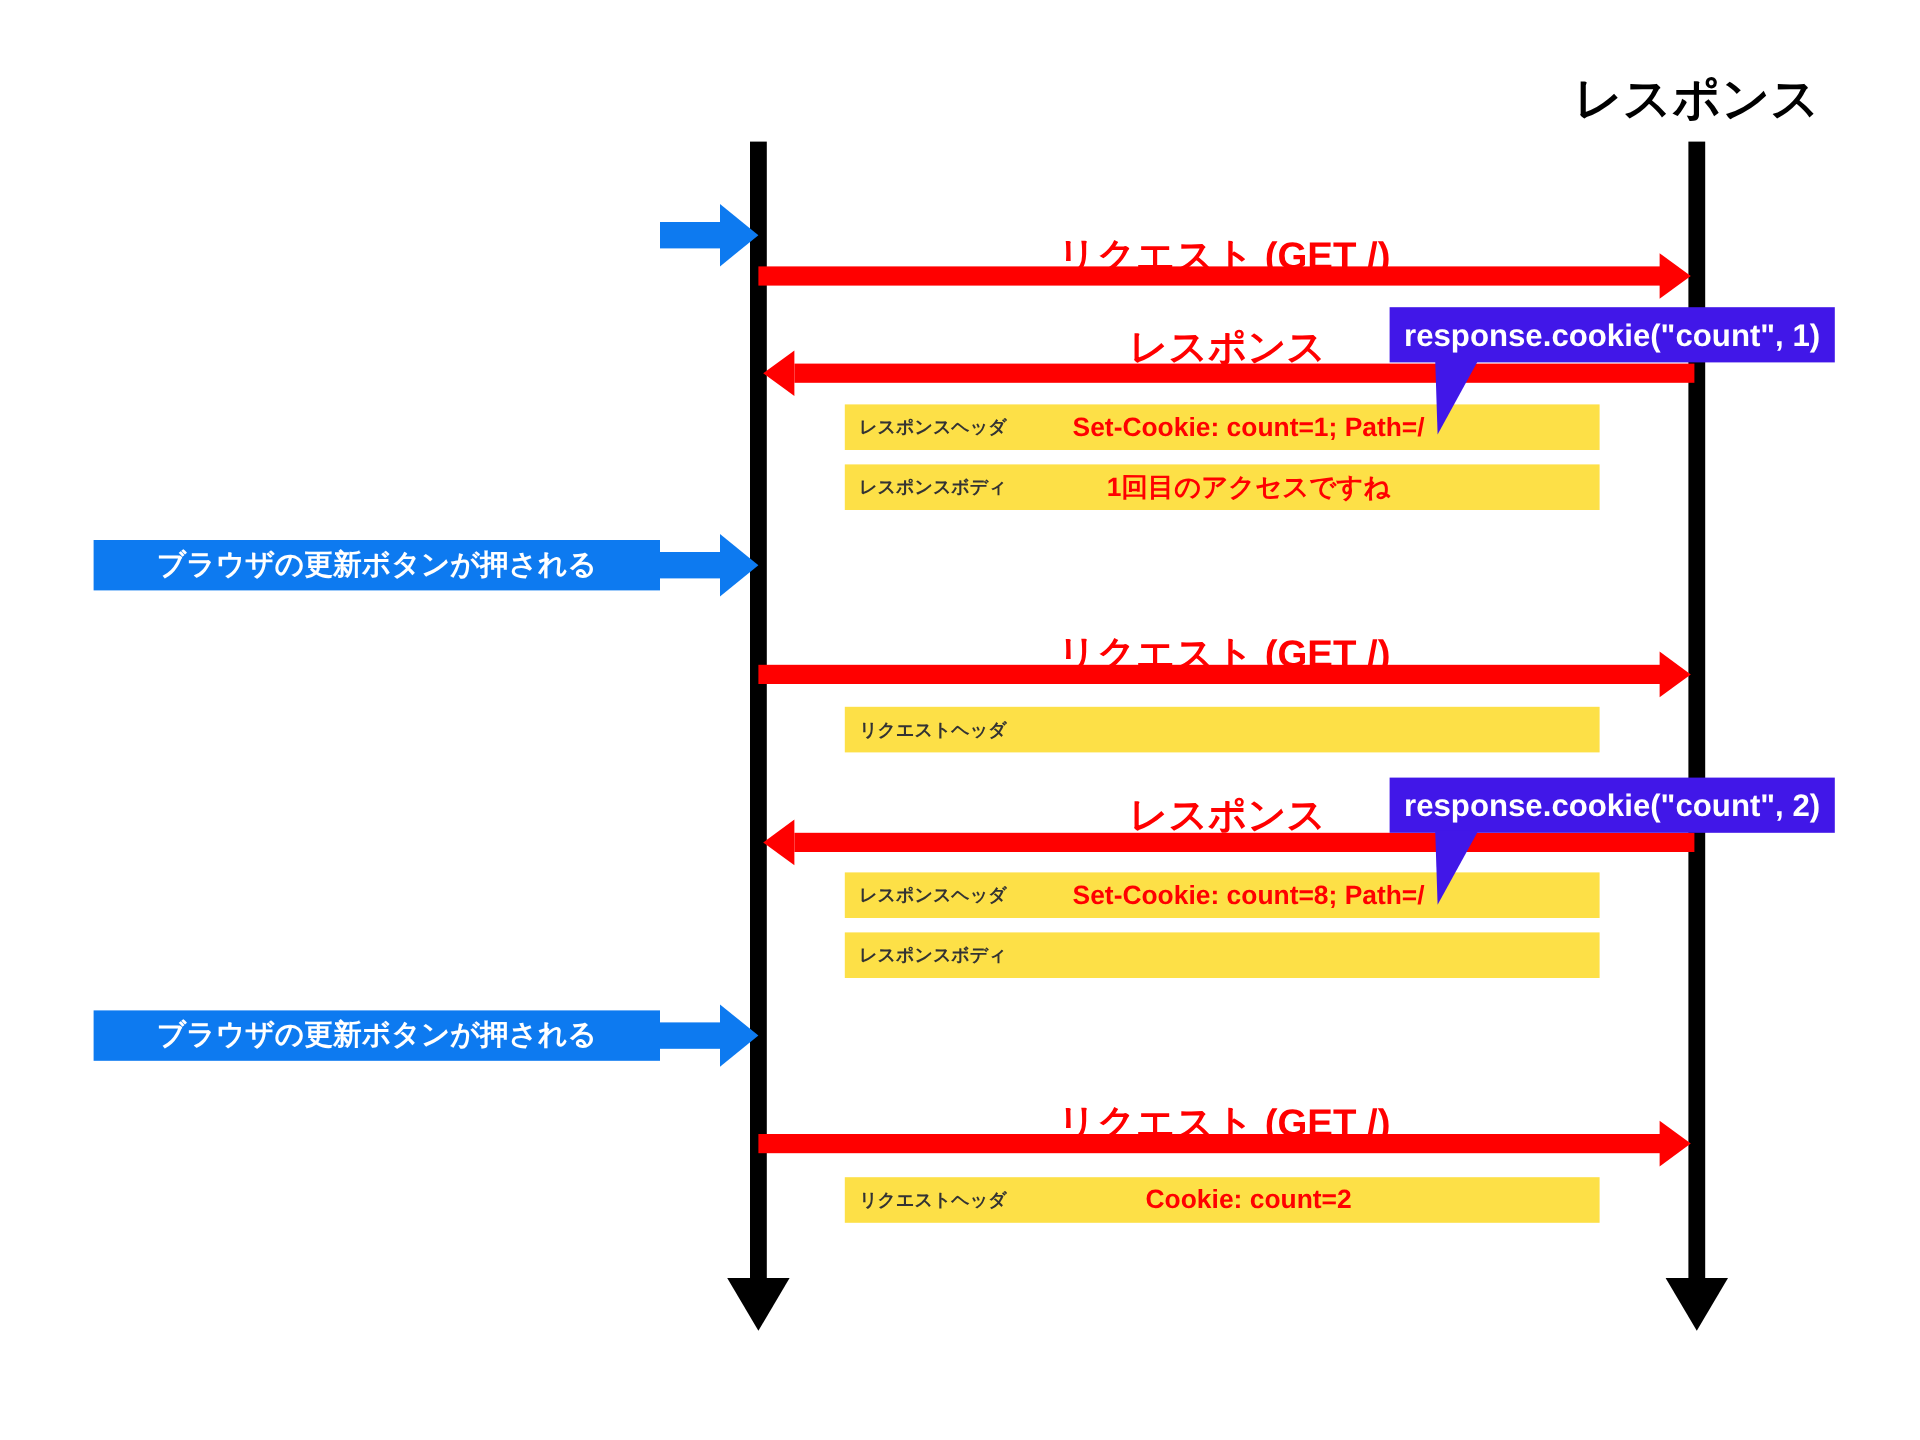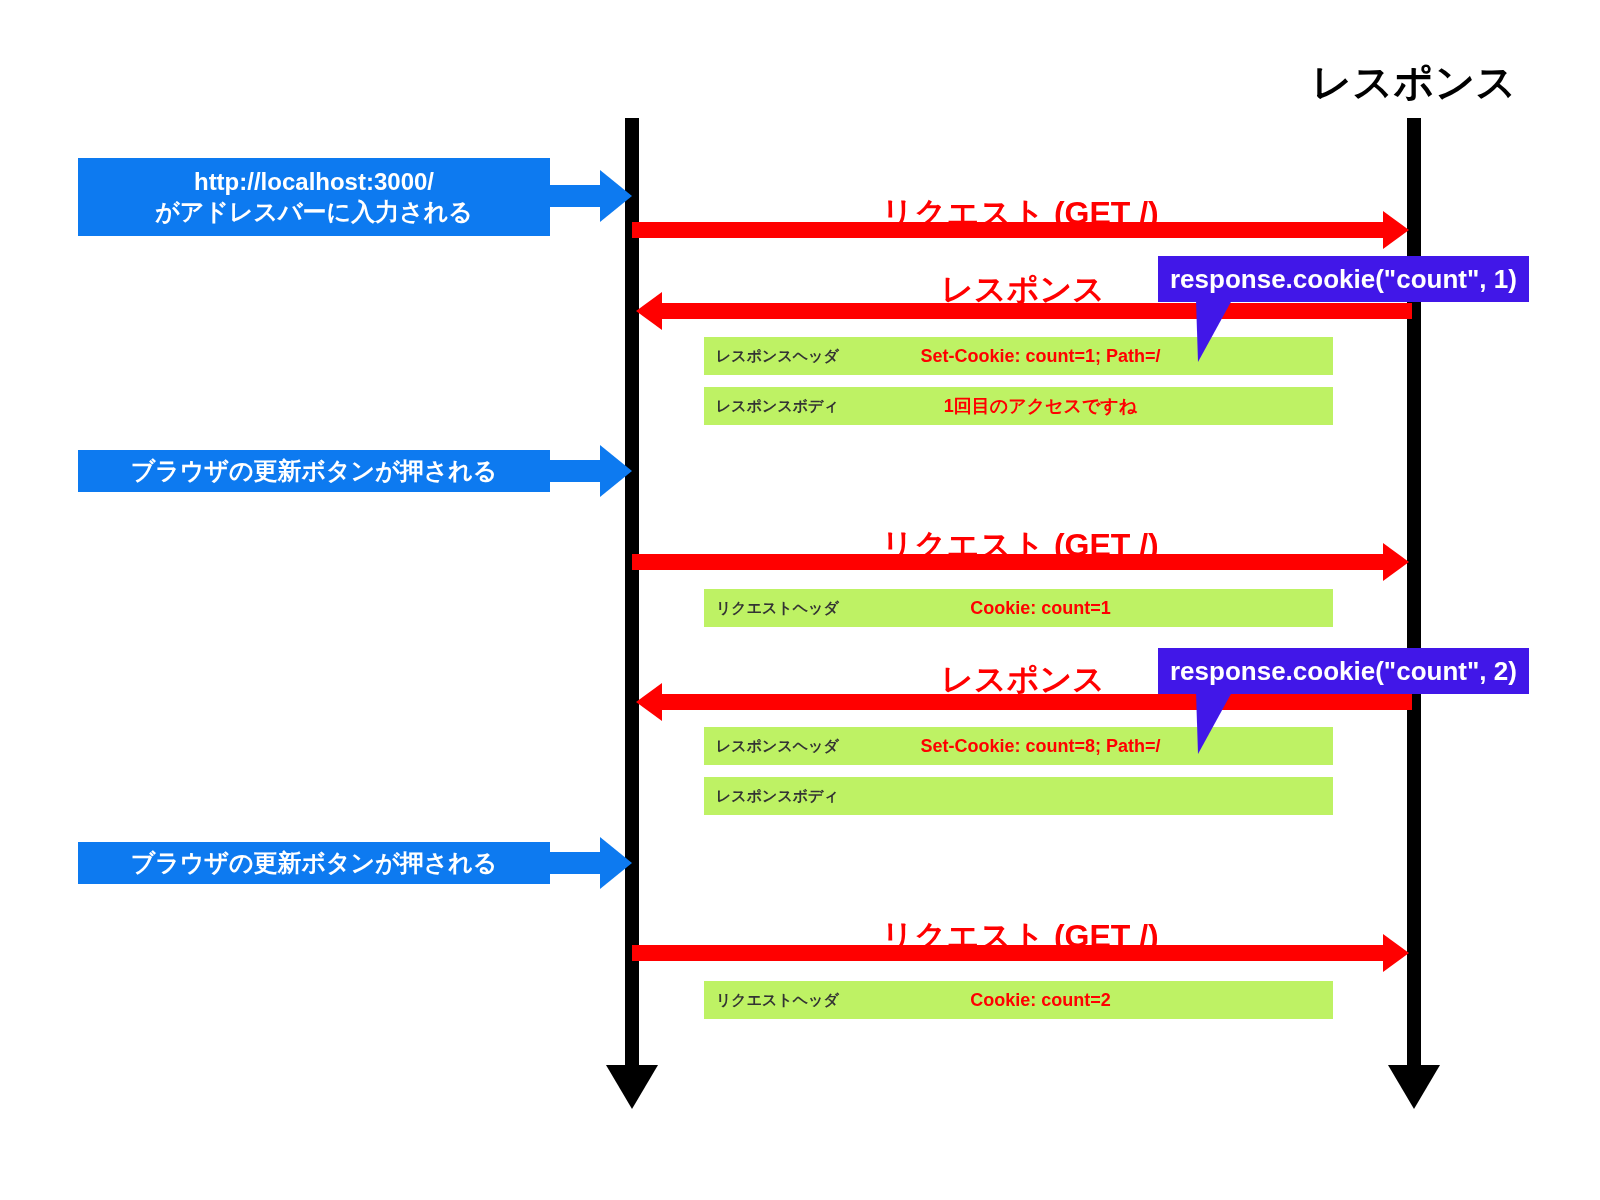--- a/index.html
+++ b/index.html
@@ -89,30 +89,30 @@
   #msg-label-res2{left:1023px;top:658px;}
   #msg-shaft-res2{left:662px;top:694px;width:750px;}
   #msg-head-res2{left:636px;top:683px;}
   
   #msg-label-req3{left:1020px;top:915px;}
   #msg-shaft-req3{left:632px;top:945px;width:752px;}
   #msg-head-req3{left:1383px;top:934px;}
 
   
   .detail-row{
-    position:absolute;left:704px;width:629px;height:38px;background:#bef264;
+    position:absolute;left:704px;width:629px;height:38px;background:#fde047;
     display:flex;align-items:center;
   }
   .detail-row .row-label{
     position:absolute;left:12px;color:#333333;font-weight:bold;font-size:15px;
     white-space:nowrap;
   }
   .detail-row .row-value{
     position:absolute;left:0;width:629px;text-align:center;
-    color:#ff0000;font-weight:bold;font-size:18px;white-space:nowrap;
+    color:#ff0000;font-weight:bold;font-size:22px;white-space:nowrap;
   }
   .detail-row .row-value.shift{text-indent:44px;}
   #detail-row-1{top:337px;}
   #detail-row-2{top:387px;}
   #detail-row-3{top:589px;}
   #detail-row-4{top:727px;}
   #detail-row-5{top:777px;}
   #detail-row-6{top:981px;}
 
   
@@ -132,24 +132,20 @@
 
 <div class="stage">
 
   <div class="actor-title" id="actor-server-title">レスポンス</div>
 
   <div class="lifeline" id="lifeline-client"></div>
   <div class="lifeline-head" id="lifeline-client-arrowhead"></div>
   <div class="lifeline" id="lifeline-server"></div>
   <div class="lifeline-head" id="lifeline-server-arrowhead"></div>
 
-  <div class="event-box" id="event-box-1">
-    <span class="l1">http://localhost:3000/</span>
-    <span class="l2">がアドレスバーに入力される</span>
-  </div>
   <div class="event-shaft" id="event-shaft-1"></div>
   <div class="event-head" id="event-head-1"></div>
 
   <div class="msg-label" id="msg-label-req1">リクエスト (GET /)</div>
   <div class="msg-shaft" id="msg-shaft-req1"></div>
   <div class="msg-head-right" id="msg-head-req1"></div>
 
   <div class="msg-label" id="msg-label-res1">レスポンス</div>
   <div class="msg-shaft" id="msg-shaft-res1"></div>
   <div class="msg-head-left" id="msg-head-res1"></div>
@@ -170,21 +166,20 @@
   </div>
   <div class="event-shaft" id="event-shaft-2"></div>
   <div class="event-head" id="event-head-2"></div>
 
   <div class="msg-label" id="msg-label-req2">リクエスト (GET /)</div>
   <div class="msg-shaft" id="msg-shaft-req2"></div>
   <div class="msg-head-right" id="msg-head-req2"></div>
 
   <div class="detail-row" id="detail-row-3">
     <span class="row-label">リクエストヘッダ</span>
-    <span class="row-value shift">Cookie: count=1</span>
   </div>
 
   <div class="msg-label" id="msg-label-res2">レスポンス</div>
   <div class="msg-shaft" id="msg-shaft-res2"></div>
   <div class="msg-head-left" id="msg-head-res2"></div>
 
   <div class="callout" id="callout-2">response.cookie("count", 2)</div>
 
   <div class="detail-row" id="detail-row-4">
     <span class="row-label">レスポンスヘッダ</span>

